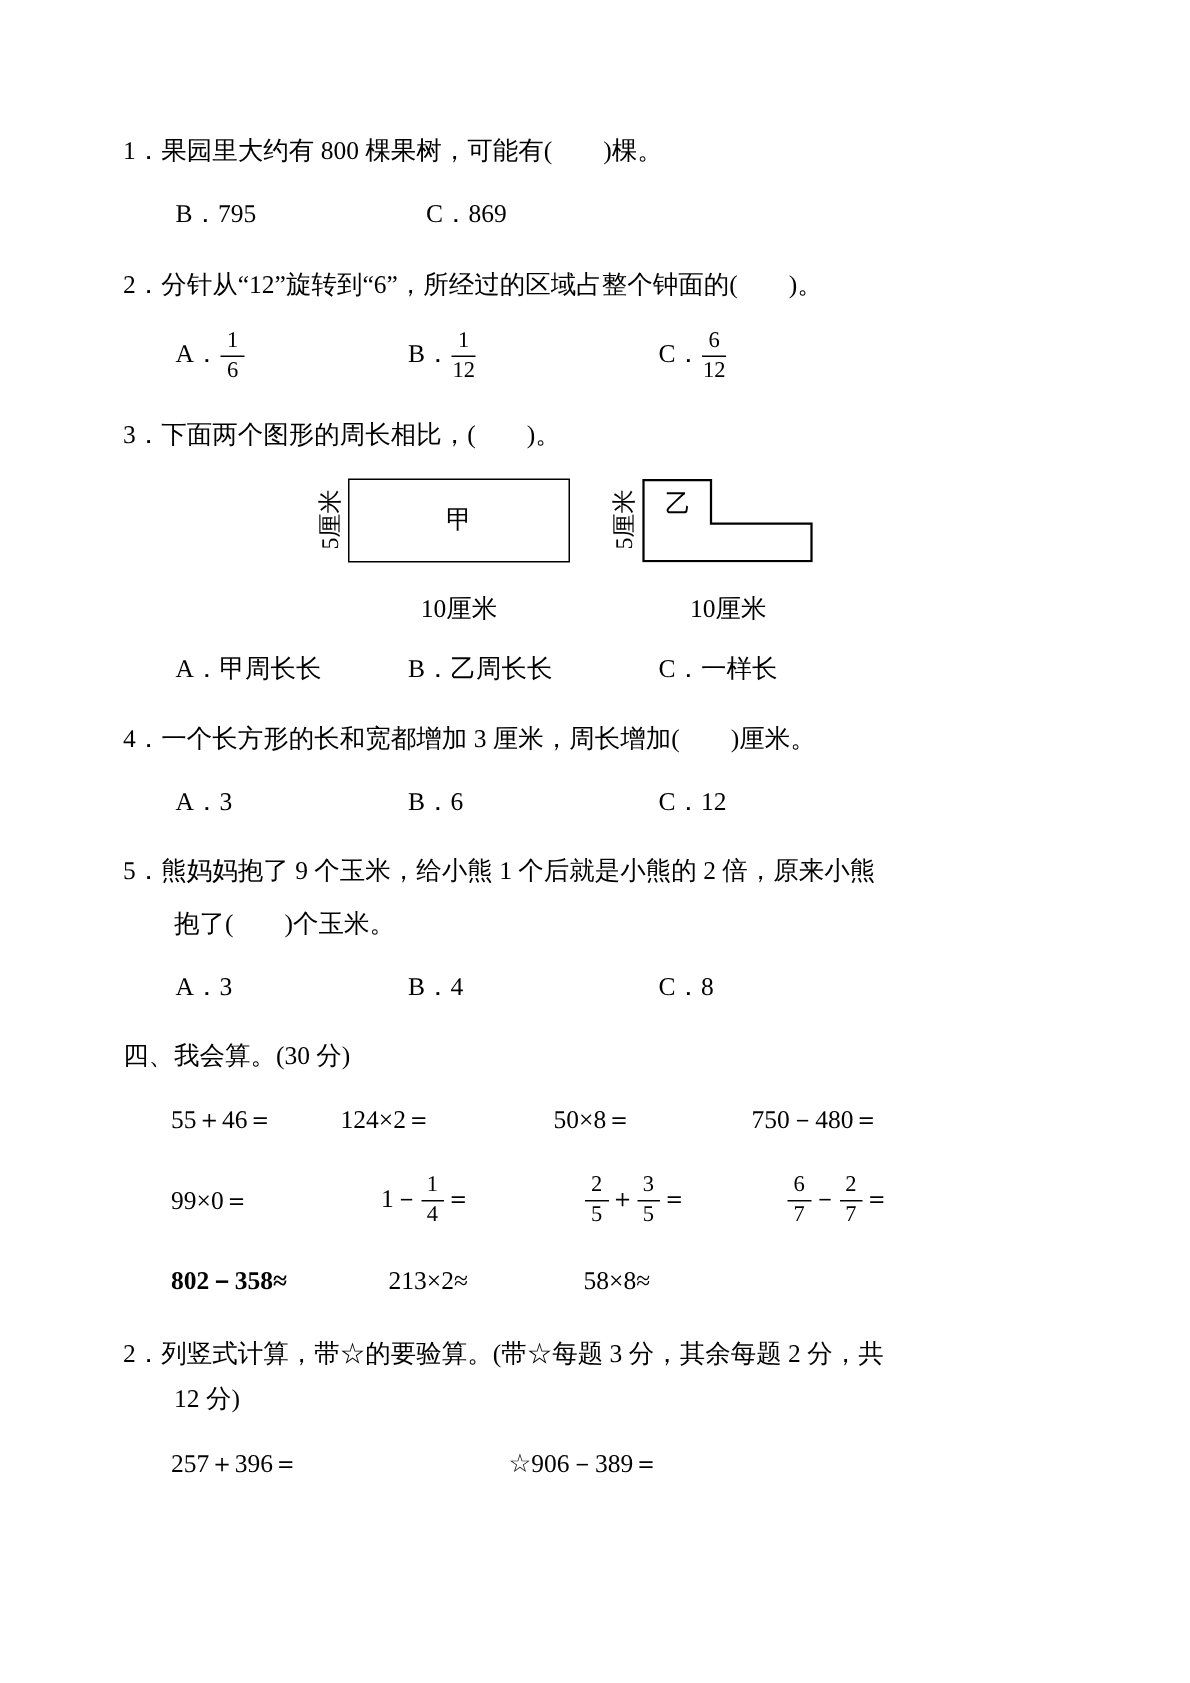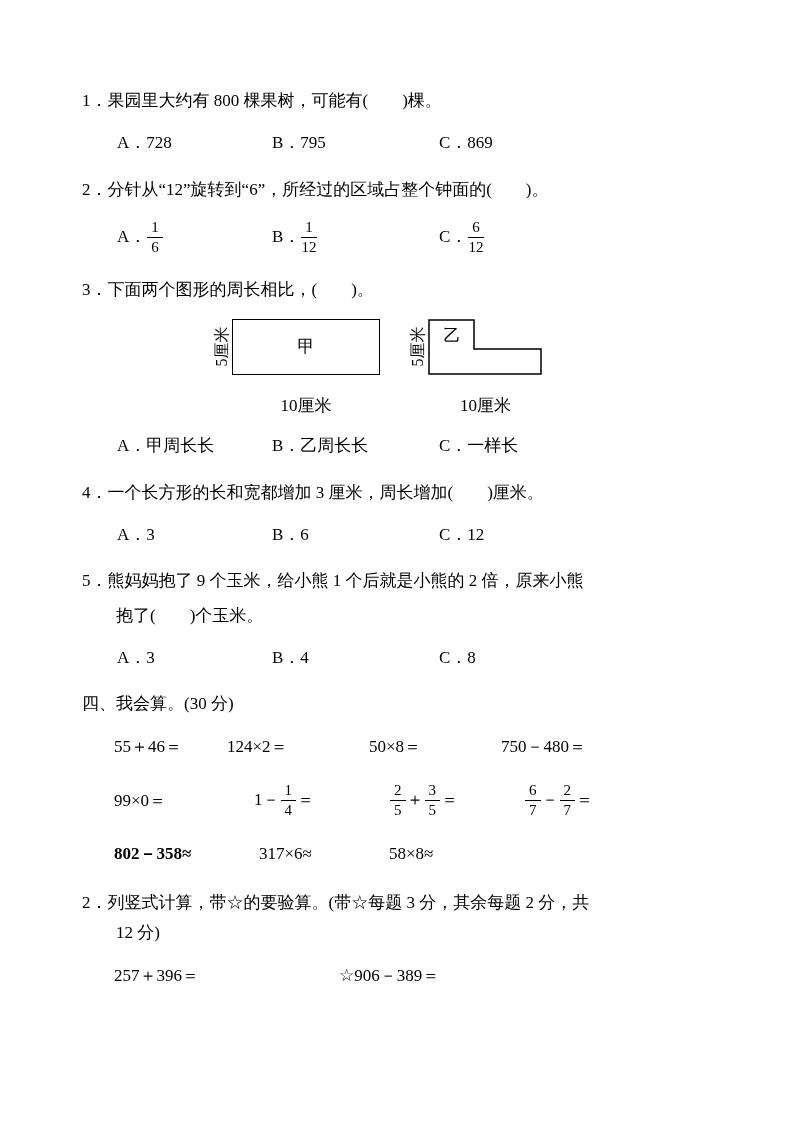--- a/index.html
+++ b/index.html
@@ -71,21 +71,20 @@
   .expr-row .e1 { width: 225px; }
 </style>
 </head>
 <body>
 
 <div class="page">
 
   <div class="q">
     <div class="q-text"><span>1．</span><span>果园里大约有 800 棵果树，可能有(　　)棵。</span></div>
     <div class="opts">
-      <span class="c1"><span>A．</span><span>728</span></span>
       <span class="c2"><span>B．</span><span>795</span></span>
       <span class="c3"><span>C．</span><span>869</span></span>
     </div>
   </div>
 
   <div class="q">
     <div class="q-text"><span>2．</span><span>分针从“12”旋转到“6”，所经过的区域占整个钟面的(　　)。</span></div>
     <div class="opts">
       <span class="c1"><span>A．</span><span class="frac"><span class="fn">1</span><span class="fd">6</span></span></span>
       <span class="c2"><span>B．</span><span class="frac"><span class="fn">1</span><span class="fd">12</span></span></span>
@@ -161,21 +160,21 @@
 
     <div class="calc-row r2">
       <span class="c1">99×0＝</span>
       <span class="c2"><span>1－</span><span class="frac"><span class="fn">1</span><span class="fd">4</span></span><span>＝</span></span>
       <span class="c3"><span class="frac"><span class="fn">2</span><span class="fd">5</span></span><span>＋</span><span class="frac"><span class="fn">3</span><span class="fd">5</span></span><span>＝</span></span>
       <span class="c4"><span class="frac"><span class="fn">6</span><span class="fd">7</span></span><span>－</span><span class="frac"><span class="fn">2</span><span class="fd">7</span></span><span>＝</span></span>
     </div>
 
     <div class="calc-row r3">
       <span class="c2">802－358≈</span>
-      <span class="c3">317×6≈</span>
+      <span class="c3">213×2≈</span>
       <span class="c4">58×8≈</span>
     </div>
 
     <div class="sub2-l1">2．列竖式计算，带☆的要验算。(带☆每题 3 分，其余每题 2 分，共</div>
     <div class="sub2-l2">12 分)</div>
 
     <div class="expr-row">
       <span class="e1">257＋396＝</span>
       <span class="e2">☆906－389＝</span>
     </div>

